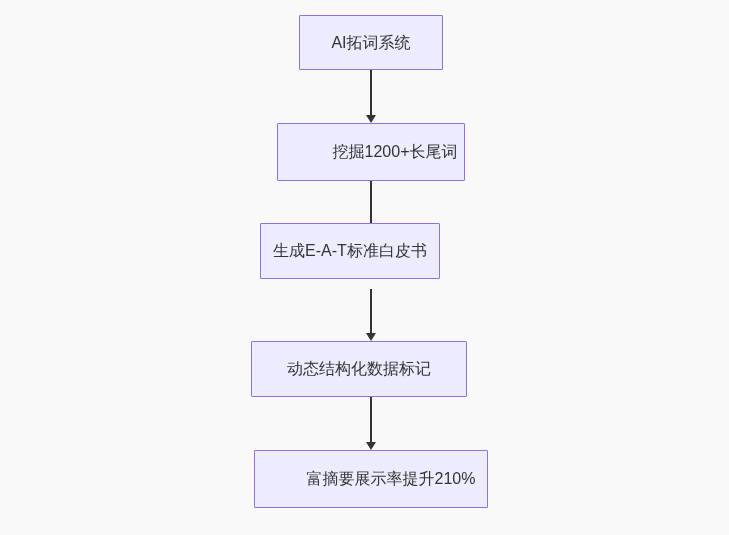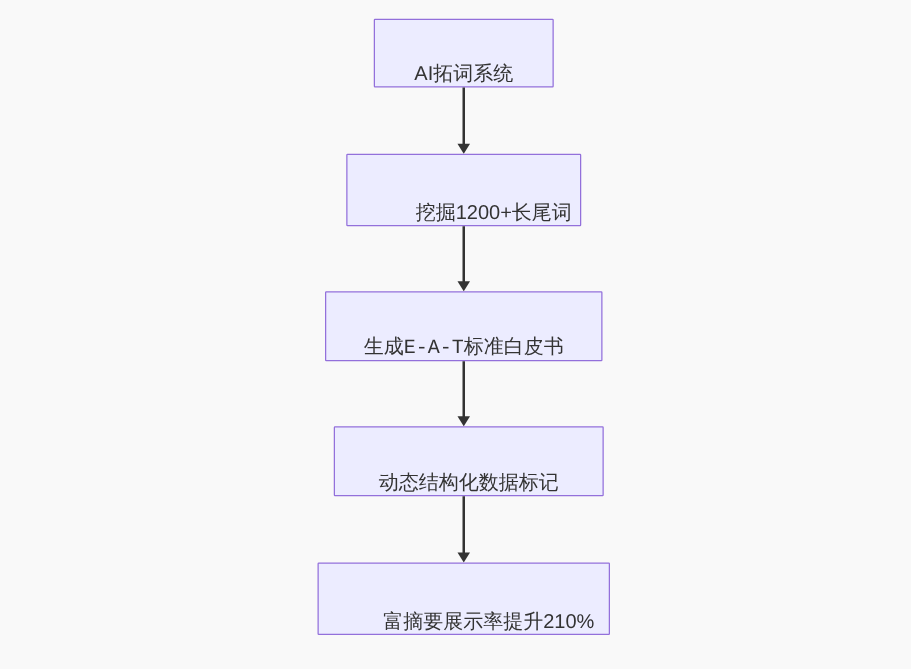--- a/index.html
+++ b/index.html
@@ -18,34 +18,34 @@
   .canvas {
     position: relative;
     width: 729px;
     height: 535px;
     background: var(--background);
     overflow: hidden;
   }
   .node {
     position: absolute;
     display: flex;
-    align-items: flex-end;
+    align-items: center;
     justify-content: center;
     background: var(--node-fill);
     border: 1px solid var(--node-border);
     color: var(--text);
     font-size: 16px;
     line-height: 1.2;
     text-align: center;
     border-radius: 1px;
   }
   .node-1 { left: 299px; top: 15px;  width: 144px; height: 55px; }
   .node-2 { left: 277px; top: 123px; width: 188px; height: 58px; padding-left: 48px; }
-  .node-3 { left: 260px; top: 233px; width: 222px; height: 56px; font-family: Liberation Mono, monospace; }
-  .node-4 { left: 267px; top: 341px; width: 216px; height: 56px; }
+  .node-3 { left: 260px; top: 223px; width: 180px; height: 56px; }
+  .node-4 { left: 251px; top: 341px; width: 216px; height: 56px; }
   .node-5 { left: 254px; top: 450px; width: 234px; height: 58px; padding-left: 40px; }
 
   .edge {
     position: absolute;
     left: 365px;        
     width: 12px;
   }
   .edge-1 { top: 70px;  height: 53px; }
   .edge-2 { top: 181px; height: 52px; }
   .edge-3 { top: 289px; height: 52px; }

